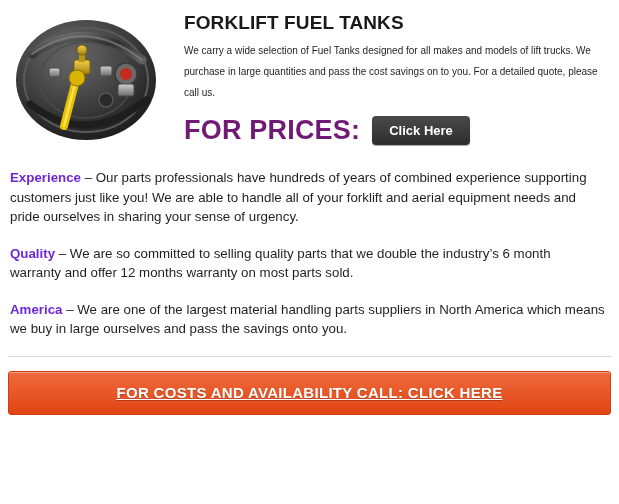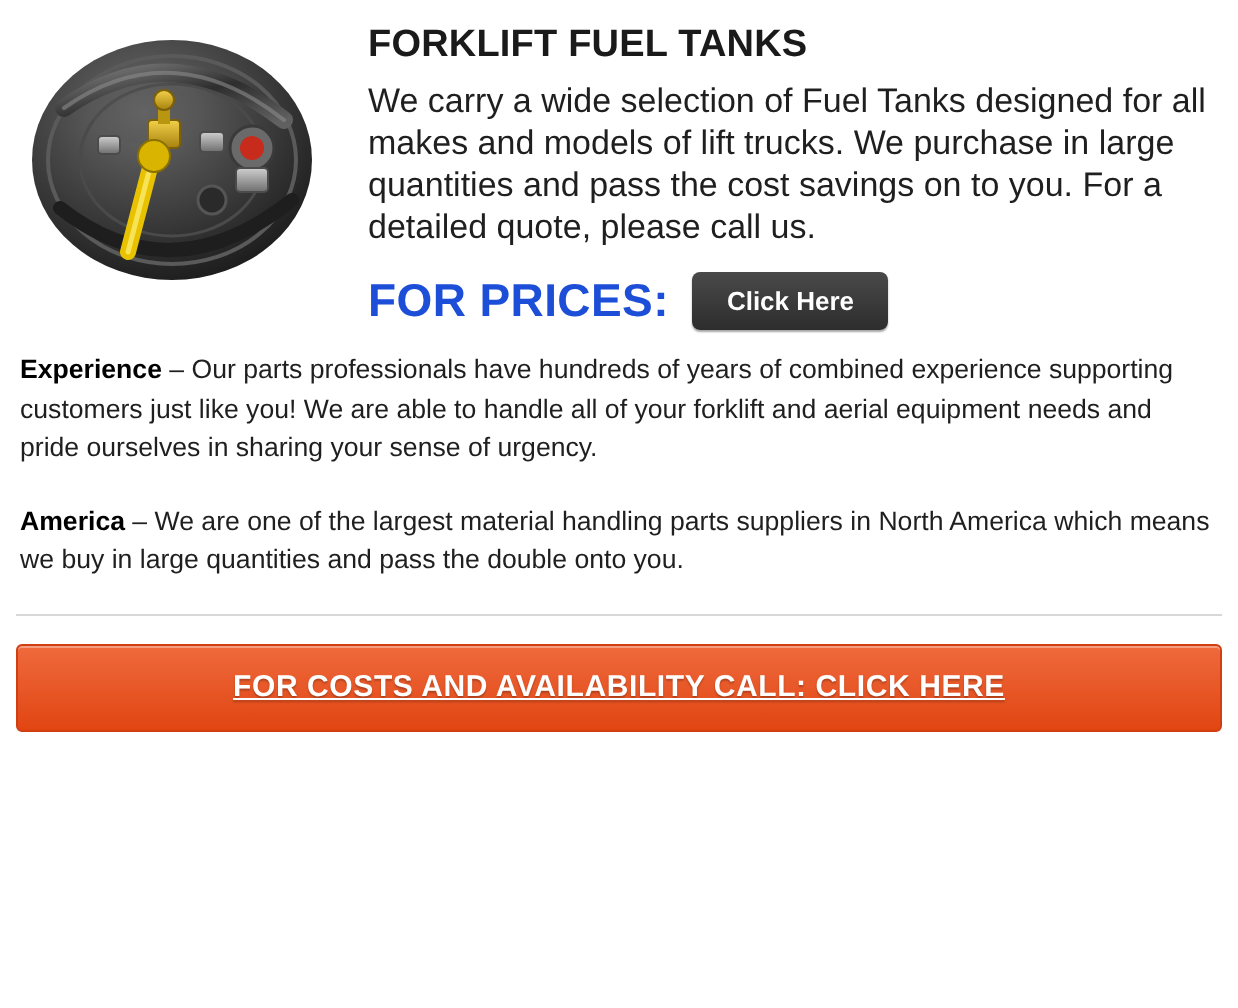--- a/index.html
+++ b/index.html
@@ -45,34 +45,34 @@
   }
   h1.title {
     font-size: 19px;
     line-height: 22px;
     font-weight: bold;
     color: #1a1a1a;
     margin: 4px 0 6px 0;
     letter-spacing: 0.1px;
   }
   .intro {
-    font-size: 17px;
+    font-size: 10px;
     line-height: 21px;
     color: #1f1f1f;
     margin: 0 0 10px 0;
   }
   .prices-row {
     display: flex;
     align-items: center;
     margin-top: 12px;
   }
   .for-prices {
-    font-size: 23px;
-    font-weight: bold;
-    color: #1d4ed8;
+    font-size: 27px;
+    font-weight: bold;
+    color: #701a75;
     letter-spacing: 0.2px;
     margin-right: 12px;
     white-space: nowrap;
   }
   .click-here-btn {
     display: inline-block;
     background: #3b3b3b;
     background: linear-gradient(#4a4a4a, #2d2d2d);
     color: #ffffff;
     font-size: 13px;
@@ -90,21 +90,21 @@
     padding: 10px 14px 0 10px;
   }
   .para {
     font-size: 13.3px;
     line-height: 19.5px;
     color: #1f1f1f;
     margin: 0 0 17px 0;
   }
   .para .lead {
     font-weight: bold;
-    color: #000000;
+    color: #6d28d9;
   }
 
   
   .divider {
     height: 1px;
     background: #d8d8d8;
     margin: 4px 8px 14px 8px;
   }
   .cta-bar {
     margin: 0 8px;
@@ -197,24 +197,27 @@
     </div>
   </div>
 
   <div class="body-copy">
 
     <p class="para">
       <span class="lead">Experience</span><span> – Our parts professionals have hundreds of years of combined experience supporting customers just like you!  We are able to handle all of your forklift and aerial equipment needs and pride ourselves in sharing your sense of urgency.</span>
     </p>
 
 
-
-
     <p class="para">
-      <span class="lead">America</span><span> – We are one of the largest material handling parts suppliers in North America which means we buy in large quantities and pass the double onto you.</span>
+      <span class="lead">Quality</span><span> – We are so committed to selling quality parts that we double the industry’s 6 month warranty and offer 12 months warranty on most parts sold.</span>
+    </p>
+
+
+    <p class="para">
+      <span class="lead">America</span><span> – We are one of the largest material handling parts suppliers in North America which means we buy in large ourselves and pass the savings onto you.</span>
     </p>
 
   </div>
 
   <div class="divider"></div>
 
   <div class="cta-bar">
     <span>FOR COSTS AND AVAILABILITY CALL: CLICK HERE</span>
   </div>
 

